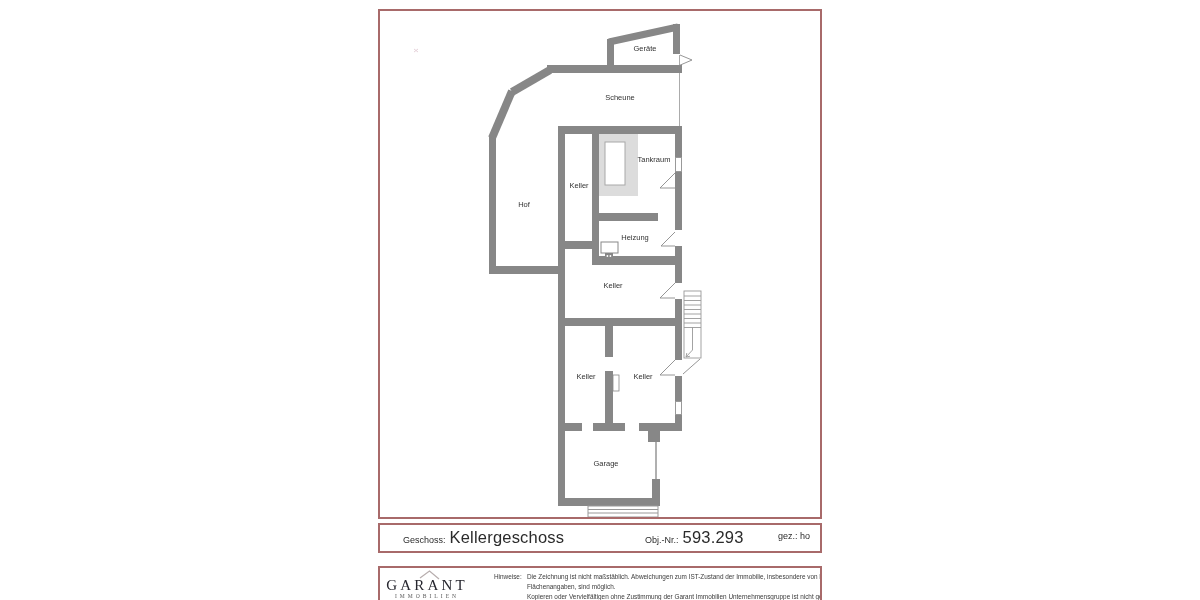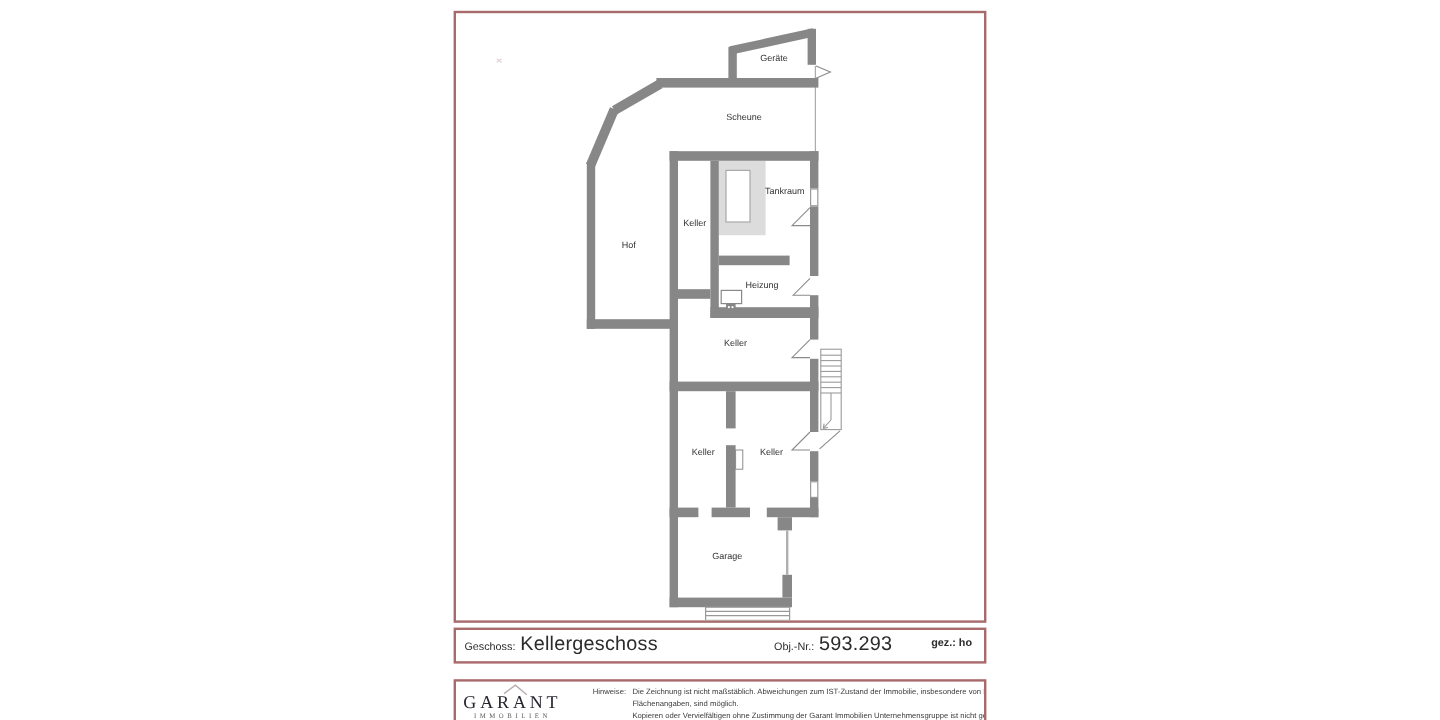--- a/index.html
+++ b/index.html
@@ -8,23 +8,23 @@
     font-family:"Liberation Sans", sans-serif;overflow:hidden;
   }
   .sheet{position:absolute;left:378px;top:9px;width:369px;}
   .frame{box-sizing:border-box;border:2px solid #a86a6a;background:#fff;}
   .plan-box{width:444px;height:510px;position:relative;}
   .plan-box svg{display:block;margin:0;}
   .title-box{width:444px;height:30px;margin-top:4px;position:relative;}
   .footer-box{width:444px;height:36px;margin-top:13px;position:relative;display:flex;align-items:stretch;gap:16px;}
 
   .tg{position:absolute;bottom:4px;white-space:nowrap;color:#2b2b2b;}
-  .tg1{left:7px;}
+  .tg1{left:23px;}
   .tg2{left:252px;margin-left:13px;}
-  .tg3{right:10px;bottom:8px;font-weight:bold;}
+  .tg3{right:10px;bottom:8px;}
   .sm-label{font-size:9px;color:#2b2b2b;}
   .lg-value{font-size:16.5px;color:#2b2b2b;margin-left:4px;letter-spacing:0.2px;}
 
   .logo-wrap{width:98px;position:relative;flex:0 0 auto;}
   .notice{
     flex:1;padding-top:4px;padding-right:4px;font-size:6.4px;line-height:1.55;
     color:#3a3a3a;white-space:nowrap;overflow:hidden;
   }
   .notice-row{display:flex;}
   .notice-label{width:33px;flex:0 0 auto;}

